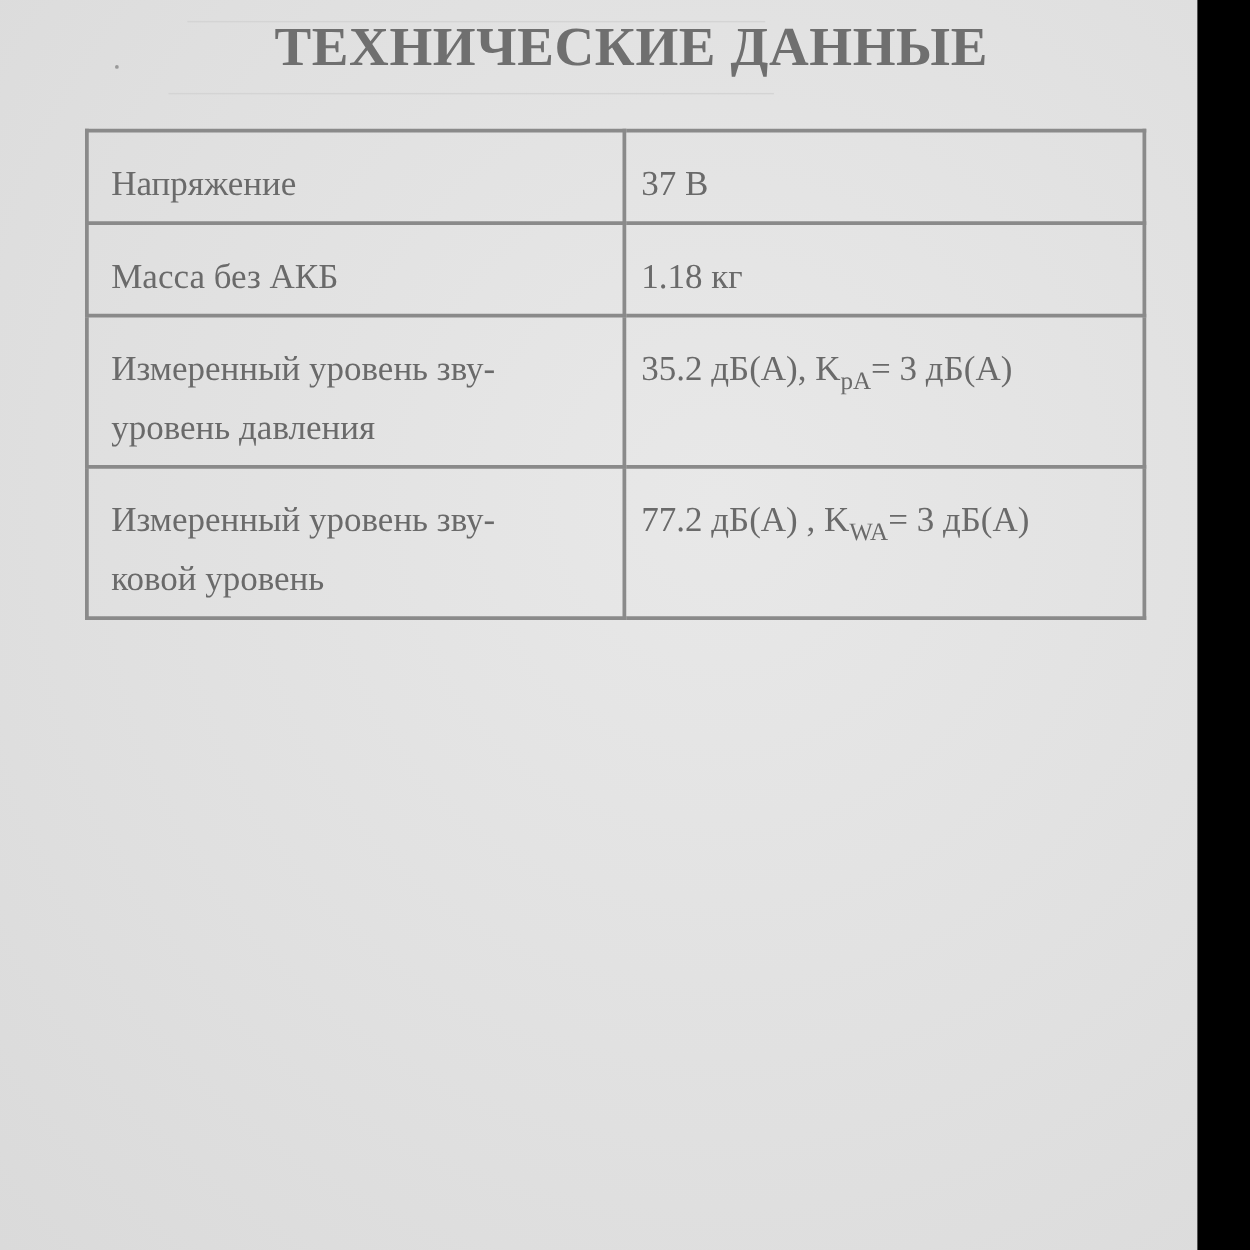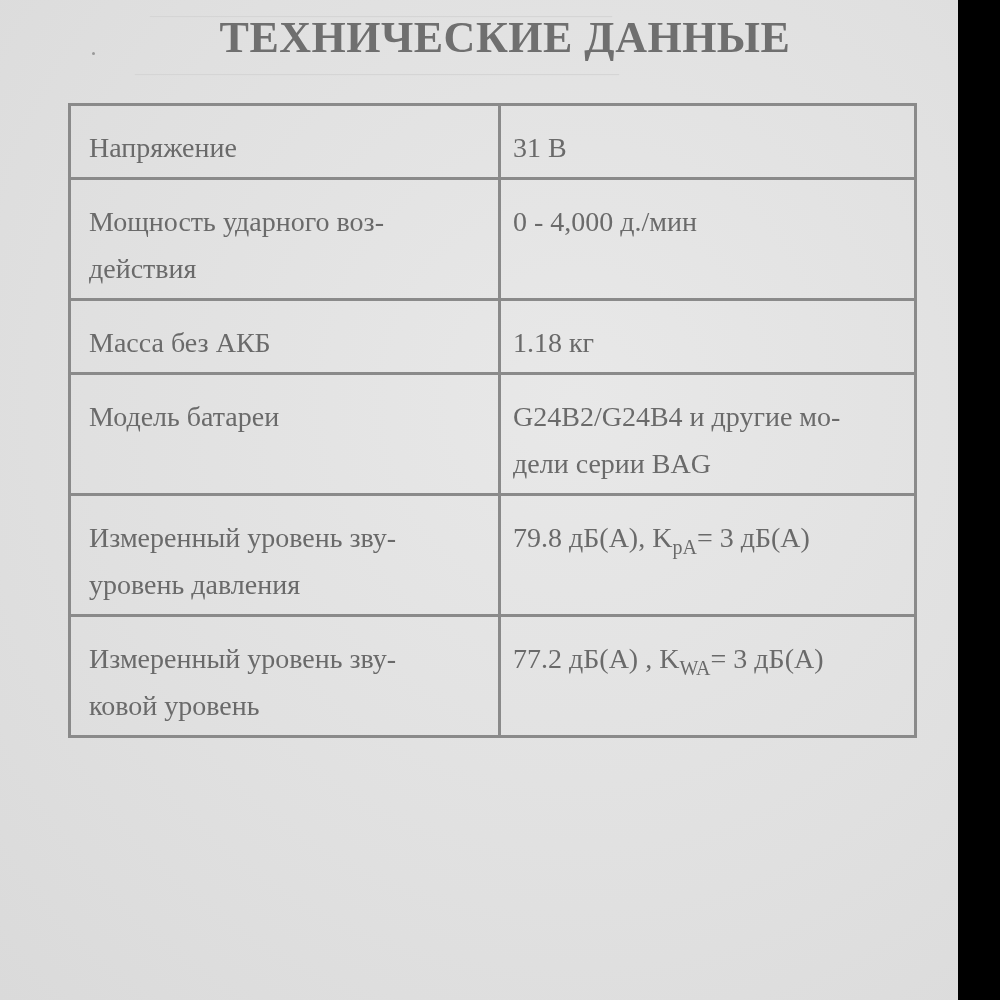--- a/index.html
+++ b/index.html
@@ -79,46 +79,32 @@
   <div class="ghost" style="left:150px;top:2px;">—————————————————————</div>
   <div class="ghost" style="left:135px;top:60px;">——————————————————————</div>
   <div class="dot" style="left:92px;top:52px;"></div>
 
   <h1 class="title">ТЕХНИЧЕСКИЕ ДАННЫЕ</h1>
 
   <table class="spec">
     <tbody>
         <tr style="height:69px;">
       <td class="c1">Напряжение</td>
-      <td class="c2">31 В</td>
-    </tr>
-    <tr style="height:103px;">
-      <td class="c1">
-        <span>Мощность ударного воз-</span><br>
-        <span>действия</span>
-      </td>
-      <td class="c2">0 - 4,000 д./мин</td>
+      <td class="c2">37 В</td>
     </tr>
     <tr style="height:65px;">
       <td class="c1">Масса без АКБ</td>
       <td class="c2">1.18 кг</td>
-    </tr>
-    <tr style="height:100px;">
-      <td class="c1">Модель батареи</td>
-      <td class="c2">
-        <span>G24B2/G24B4 и другие мо-</span><br>
-        <span>дели серии BAG</span>
-      </td>
     </tr>
     <tr style="height:115px;">
       <td class="c1">
         <span>Измеренный уровень зву-</span><br>
         <span>уровень давления</span>
       </td>
-      <td class="c2"><span>79.8 дБ(А), K</span><sub>pA</sub><span>= 3 дБ(А)</span></td>
+      <td class="c2"><span>35.2 дБ(А), K</span><sub>pA</sub><span>= 3 дБ(А)</span></td>
     </tr>
     <tr style="height:115px;">
       <td class="c1">
         <span>Измеренный уровень зву-</span><br>
         <span>ковой уровень</span>
       </td>
       <td class="c2"><span>77.2 дБ(А) , K</span><sub>WA</sub><span>= 3 дБ(А)</span></td>
     </tr>
 
   </tbody>

